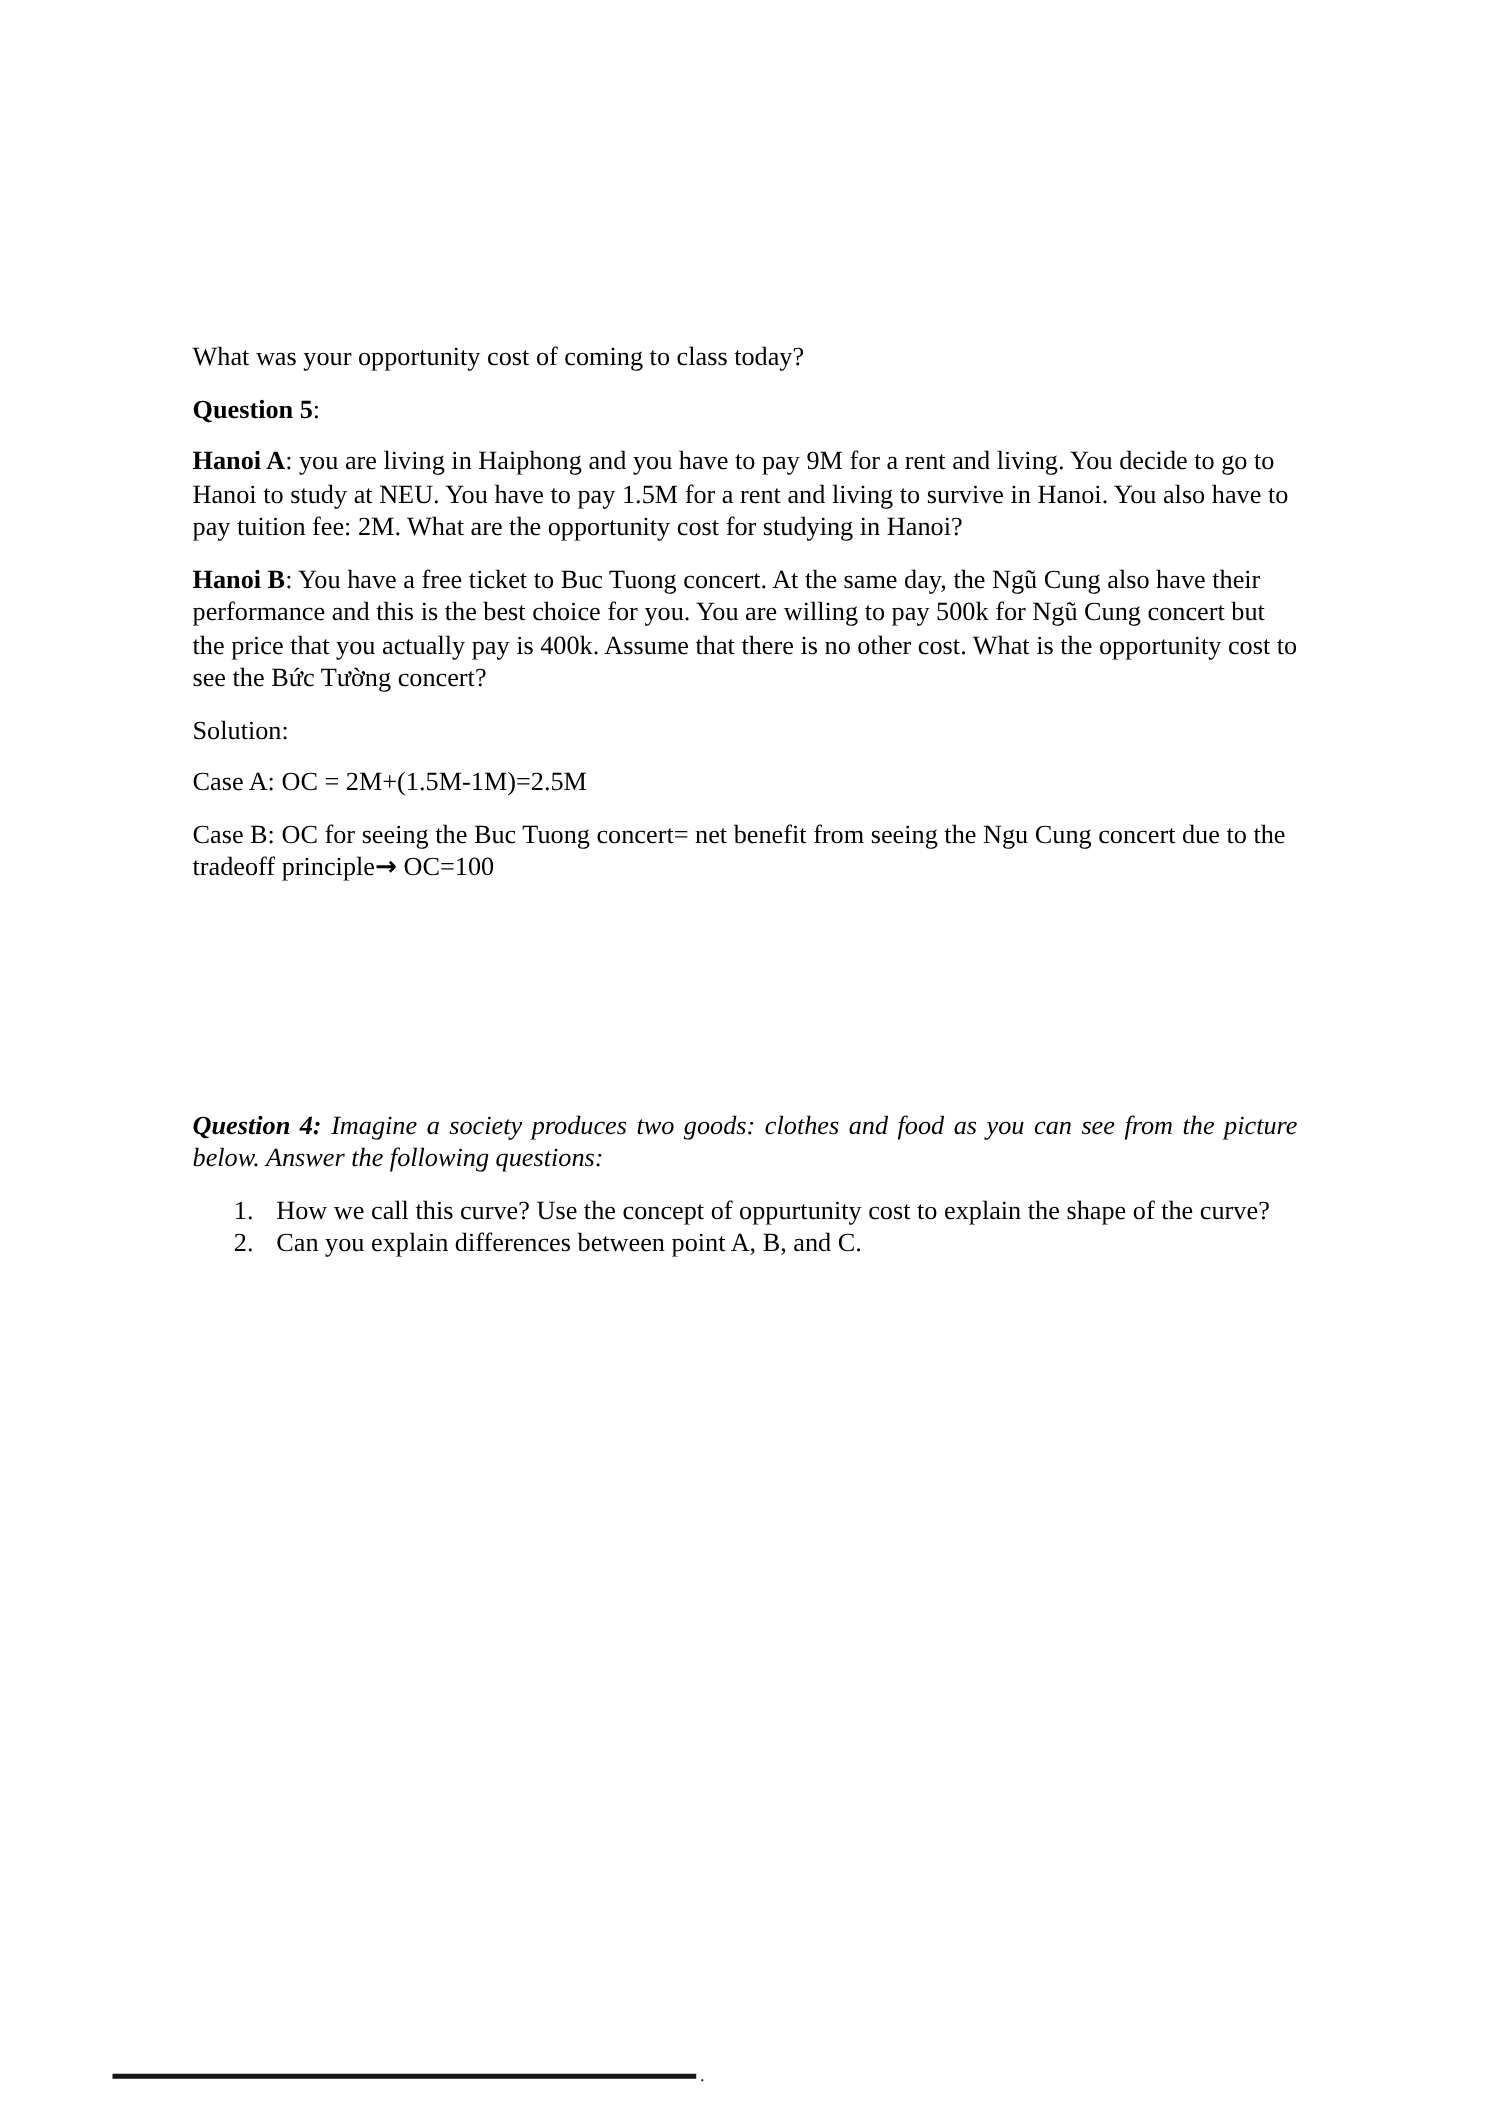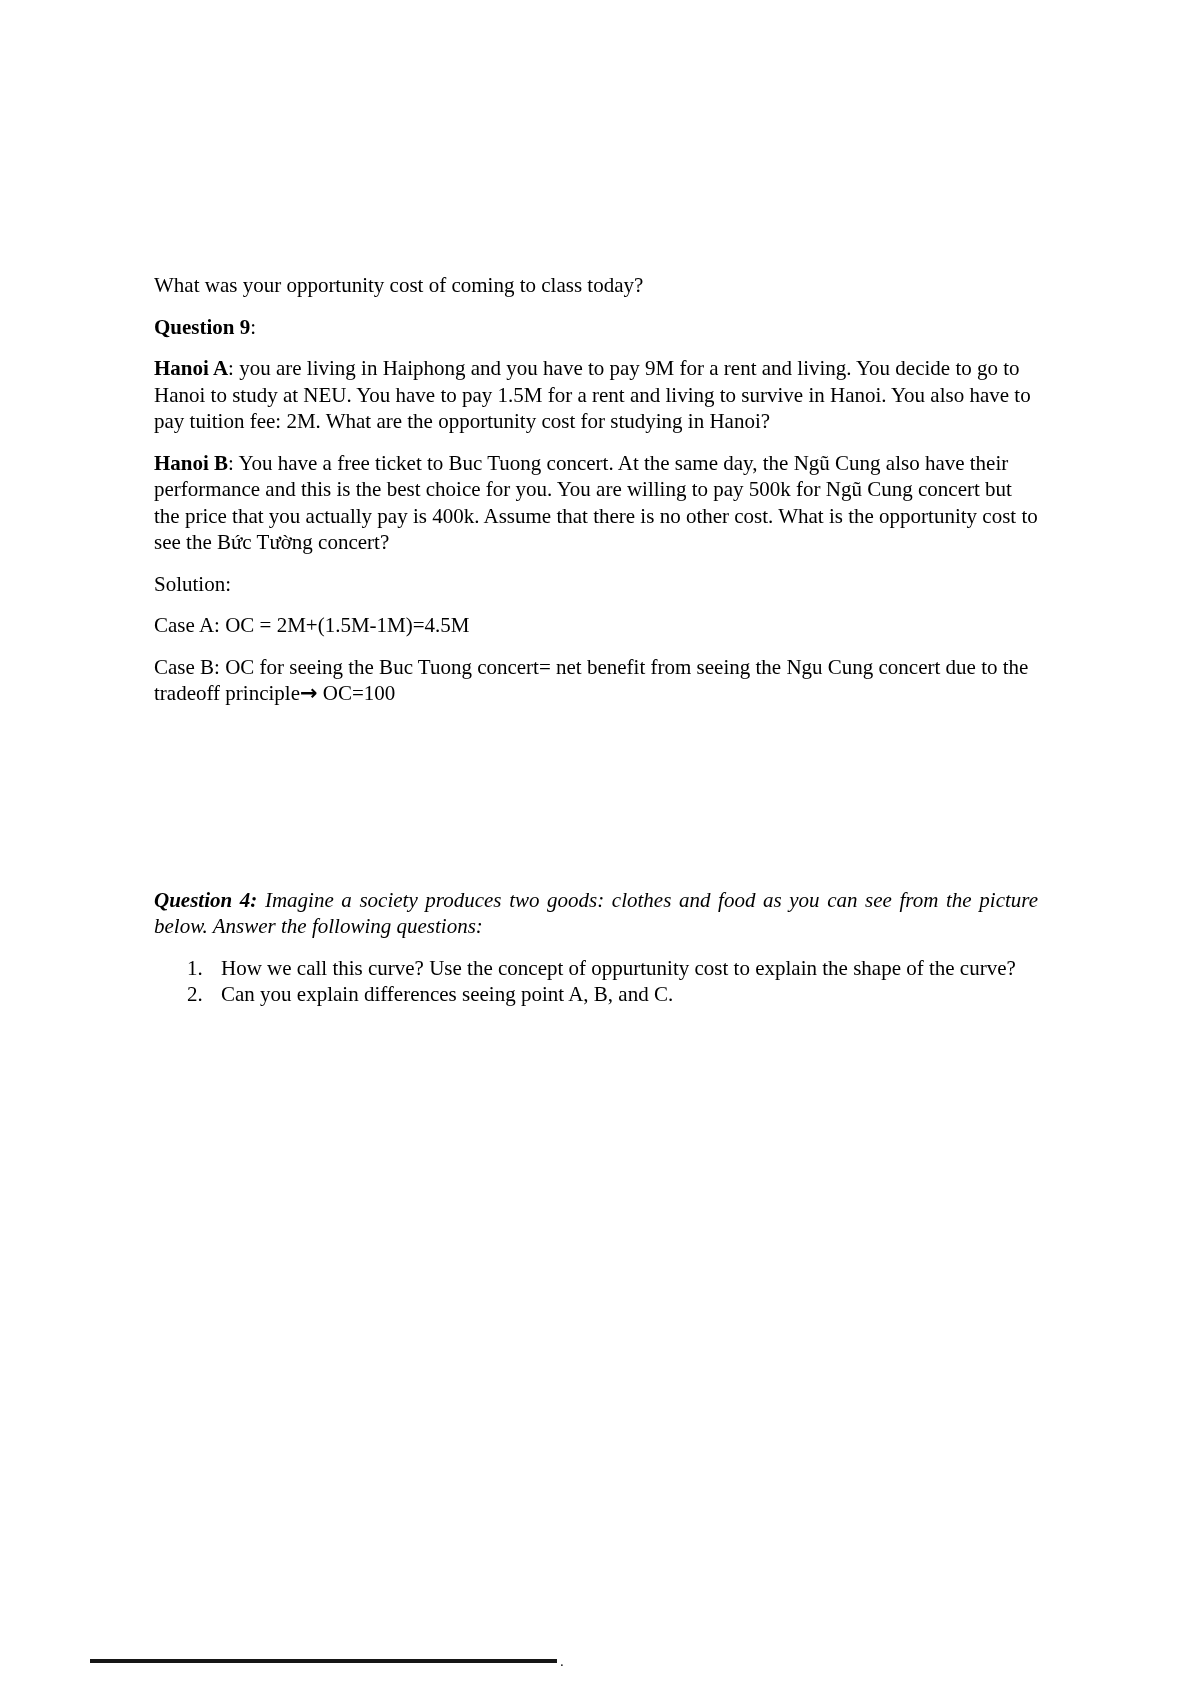--- a/index.html
+++ b/index.html
@@ -69,57 +69,57 @@
 <body>
 
 <div class="page">
   <div class="content">
 
     <p class="para">
       <span>What was your opportunity cost of coming to class today?</span>
     </p>
 
     <p class="para">
-      <span class="b">Question 9</span><span>:</span>
+      <span class="b">Question 5</span><span>:</span>
     </p>
 
     <p class="para">
       <span class="b">Hanoi A</span><span>: you are living in Haiphong and you have to pay 9M for a rent and living. You decide to go to Hanoi to study at NEU. You have to pay 1.5M for a rent and living to survive in Hanoi. You also have to pay tuition fee: 2M. What are the opportunity cost for studying in Hanoi?</span>
     </p>
 
     <p class="para">
       <span class="b">Hanoi B</span><span>: You have a free ticket to Buc Tuong concert. At the same day, the Ngũ Cung also have their performance and this is the best choice for you. You are willing to pay 500k for Ngũ Cung concert but the price that you actually pay is 400k. Assume that there is no other cost. What is the opportunity cost to see the Bức Tường concert?</span>
     </p>
 
     <p class="para">
       <span>Solution:</span>
     </p>
 
     <p class="para">
-      <span>Case A: OC = 2M+(1.5M-1M)=4.5M</span>
+      <span>Case A: OC = 2M+(1.5M-1M)=2.5M</span>
     </p>
 
     <p class="para">
       <span>Case B: OC for seeing the Buc Tuong concert= net benefit from seeing the Ngu Cung concert due to the tradeoff principle</span><span class="arrow">→</span><span> OC=100</span>
     </p>
 
     <div class="gap-before-q4"></div>
 
     <p class="para justify q4-para">
       <span class="b">Question 4:</span><span> Imagine a society produces two goods: clothes and food as you can see from the picture below. Answer the following questions:</span>
     </p>
 
     <div class="qlist">
       <div class="qlist-item">
         <span class="qlist-num">1.</span>
         <span class="qlist-text">How we call this curve? Use the concept of oppurtunity cost to explain the shape of the curve?</span>
       </div>
       <div class="qlist-item">
         <span class="qlist-num">2.</span>
-        <span class="qlist-text">Can you explain differences seeing point A, B, and C.</span>
+        <span class="qlist-text">Can you explain differences between point A, B, and C.</span>
       </div>
     </div>
 
   </div>
 
   <div class="footer-separator"></div>
   <span class="footer-mark">.</span>
 </div>
 
 </body></html>

